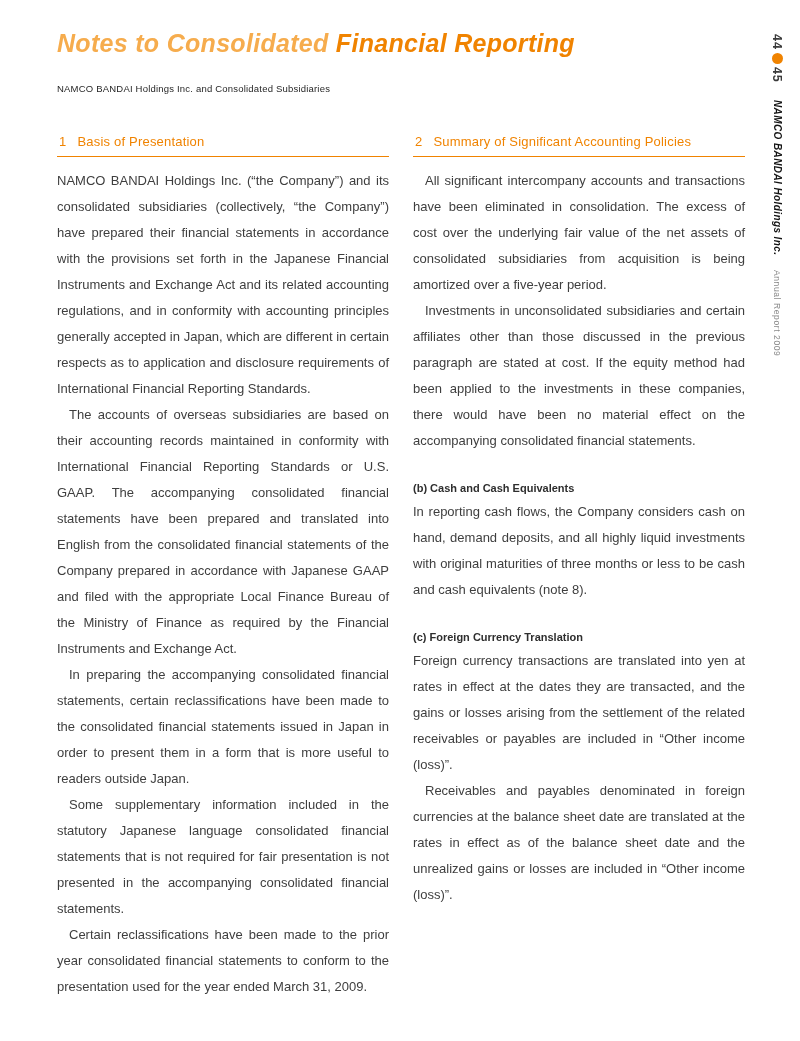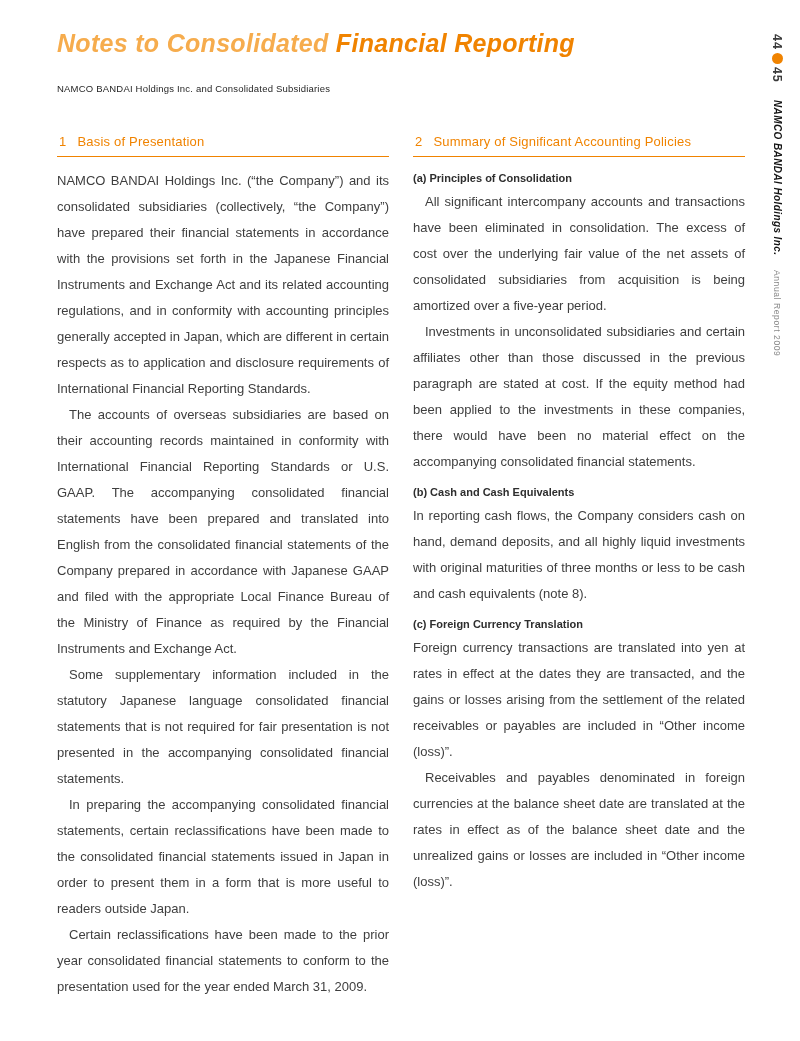--- a/index.html
+++ b/index.html
@@ -41,21 +41,21 @@
     line-height: 26px;
     text-align: justify;
     color: #3e3e3e;
   }
   .col p.indent { text-indent: 12px; }
 
   .sub-head {
     font-size: 11px; font-weight: 700; color: #2e2e2e;
     line-height: 21px;
   }
-  .sub-block + .sub-block { margin-top: 7px; }
+  .sub-block + .sub-block { margin-top: 24px; }
 
   
   .edge {
     position: absolute; top: 34px; right: 15px;
     writing-mode: vertical-rl;
     text-orientation: mixed;
     height: 950px;
     line-height: 1;
   }
   .edge .pg { font-size: 12.5px; font-weight: 700; color: #3a3a3a; letter-spacing: 1px; }
@@ -87,32 +87,31 @@
   </header>
 
   <div class="columns">
 
     <section class="col">
       <h2 class="sec-head">
         <span class="sec-num">1</span><span>Basis of Presentation</span>
       </h2>
       <p>NAMCO BANDAI Holdings Inc. (“the Company”) and its consolidated subsidiaries (collectively, “the Company”) have prepared their financial statements in accordance with the provisions set forth in the Japanese Financial Instruments and Exchange Act and its related accounting regulations, and in conformity with accounting principles generally accepted in Japan, which are different in certain respects as to application and disclosure requirements of International Financial Reporting Standards.</p>
       <p class="indent">The accounts of overseas subsidiaries are based on their accounting records maintained in conformity with International Financial Reporting Standards or U.S. GAAP. The accompanying consolidated financial statements have been prepared and translated into English from the consolidated financial statements of the Company prepared in accordance with Japanese GAAP and filed with the appropriate Local Finance Bureau of the Ministry of Finance as required by the Financial Instruments and Exchange Act.</p>
+      <p class="indent">In preparing the accompanying consolidated financial statements, certain reclassifications have been made to the consolidated financial statements issued in Japan in order to present them in a form that is more useful to readers outside Japan.</p>
       <p class="indent">Some supplementary information included in the statutory Japanese language consolidated financial statements that is not required for fair presentation is not presented in the accompanying consolidated financial statements.</p>
-      <p class="indent">In preparing the accompanying consolidated financial statements, certain reclassifications have been made to the consolidated financial statements issued in Japan in order to present them in a form that is more useful to readers outside Japan.</p>
       <p class="indent">Certain reclassifications have been made to the prior year consolidated financial statements to conform to the presentation used for the year ended March 31, 2009.</p>
     </section>
 
     <section class="col">
       <h2 class="sec-head">
         <span class="sec-num">2</span><span>Summary of Significant Accounting Policies</span>
       </h2>
 
       <div class="sub-block">
-        <h3 class="sub-head">(a) Principles of Consolidation</h3>
         <p class="indent">All significant intercompany accounts and transactions have been eliminated in consolidation. The excess of cost over the underlying fair value of the net assets of consolidated subsidiaries from acquisition is being amortized over a five-year period.</p>
         <p class="indent">Investments in unconsolidated subsidiaries and certain affiliates other than those discussed in the previous paragraph are stated at cost. If the equity method had been applied to the investments in these companies, there would have been no material effect on the accompanying consolidated financial statements.</p>
       </div>
 
       <div class="sub-block">
         <h3 class="sub-head">(b) Cash and Cash Equivalents</h3>
         <p>In reporting cash flows, the Company considers cash on hand, demand deposits, and all highly liquid investments with original maturities of three months or less to be cash and cash equivalents (note 8).</p>
       </div>
 
       <div class="sub-block">

